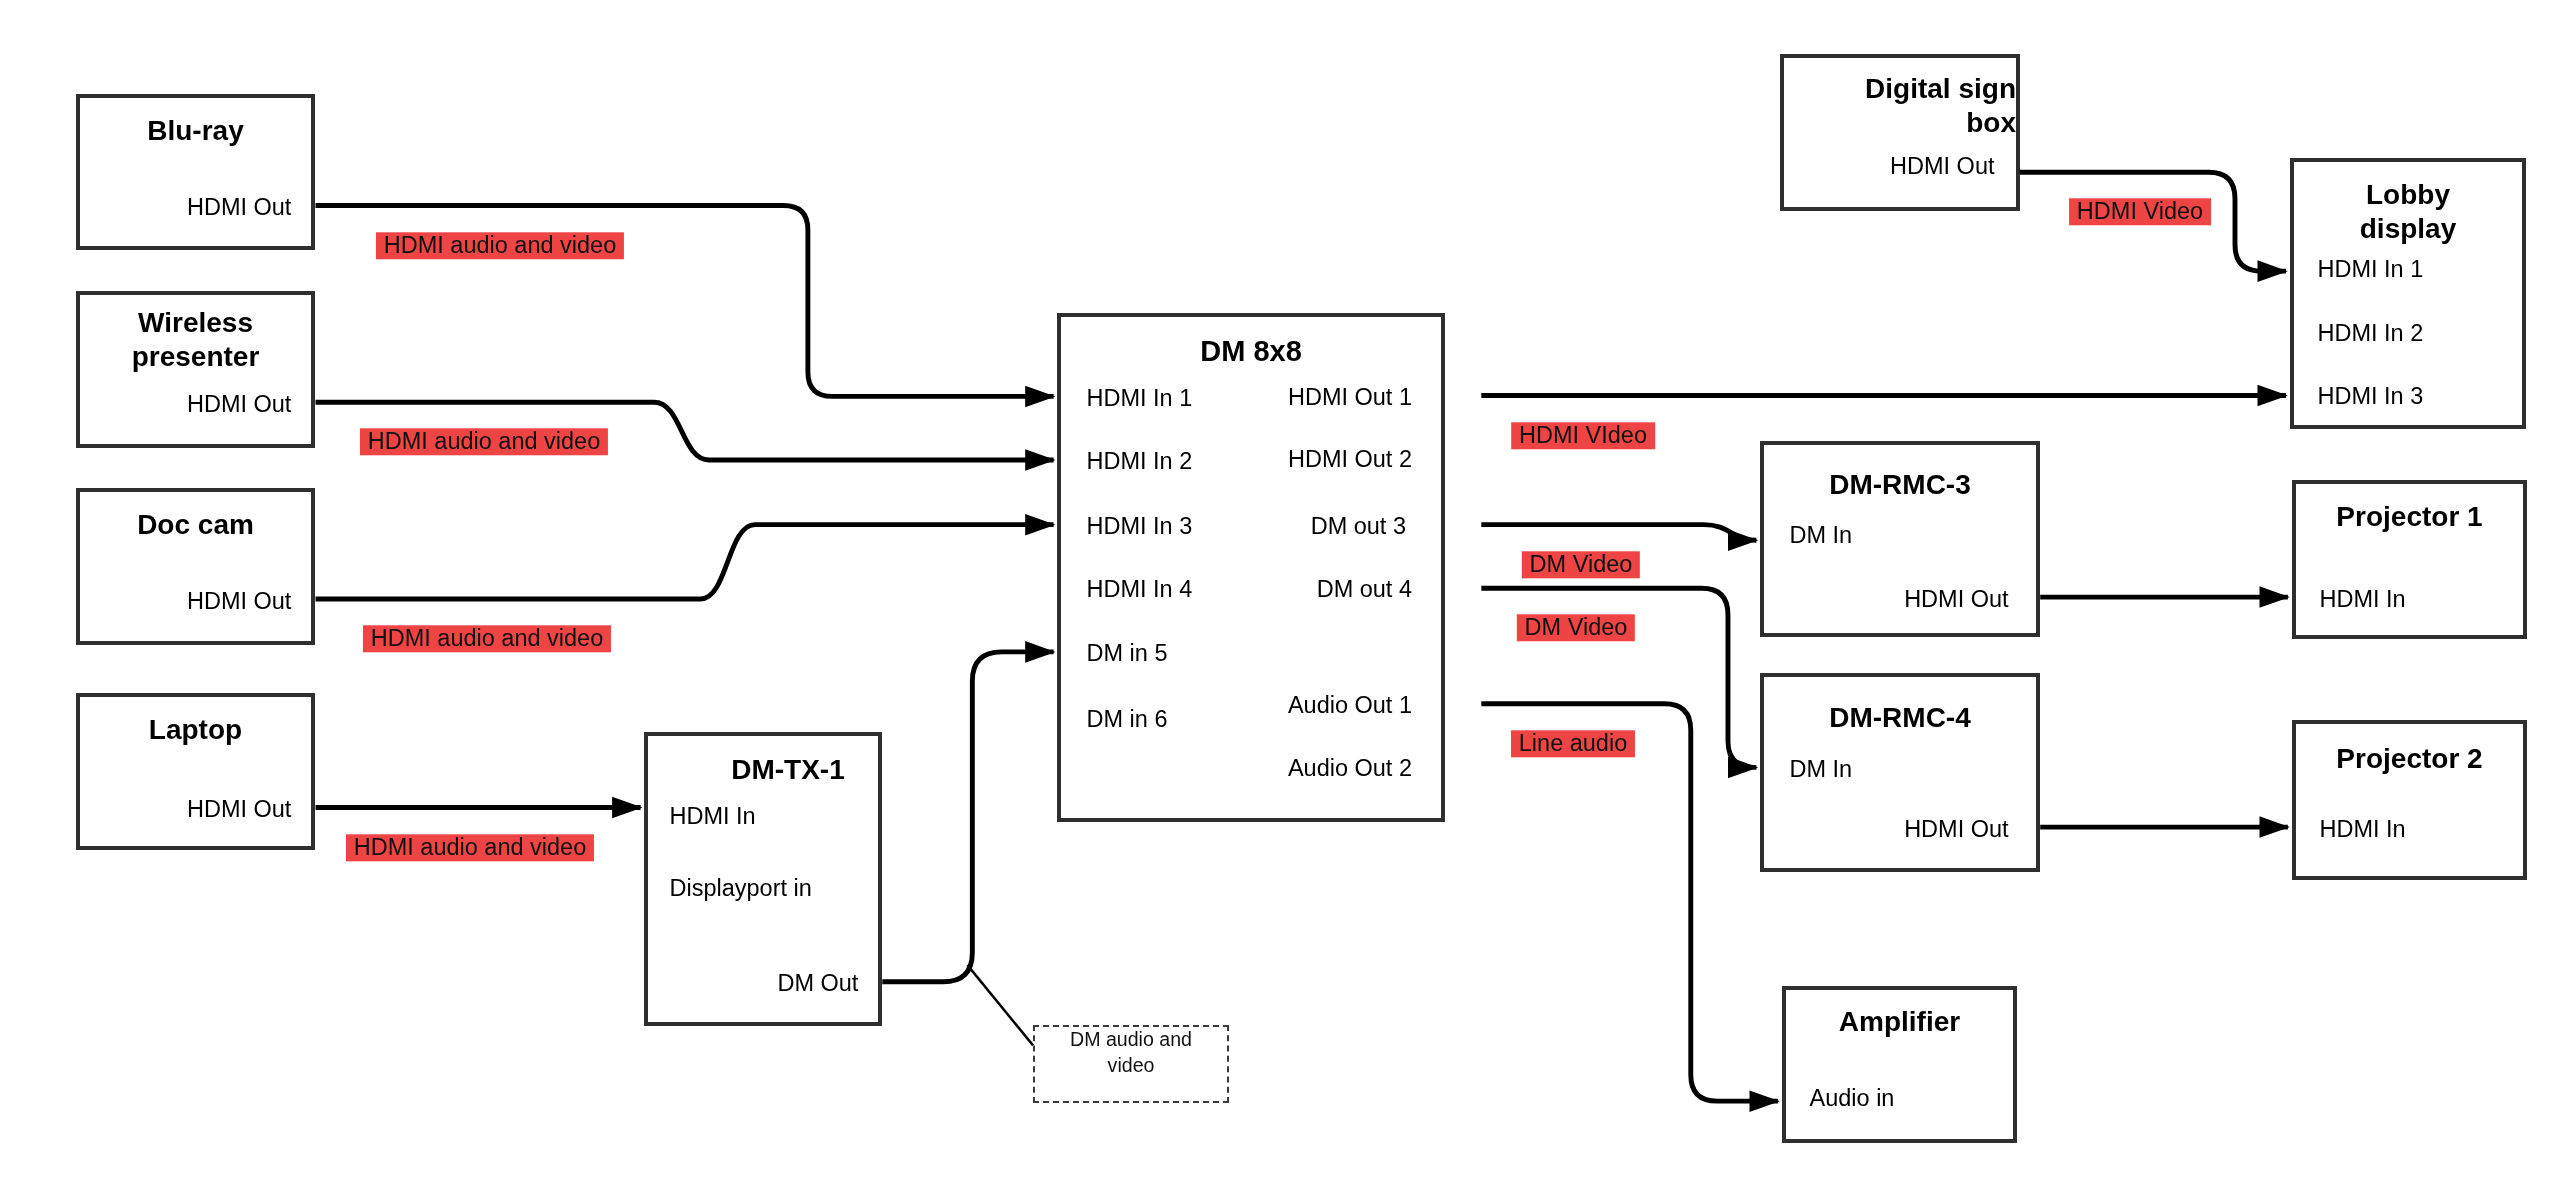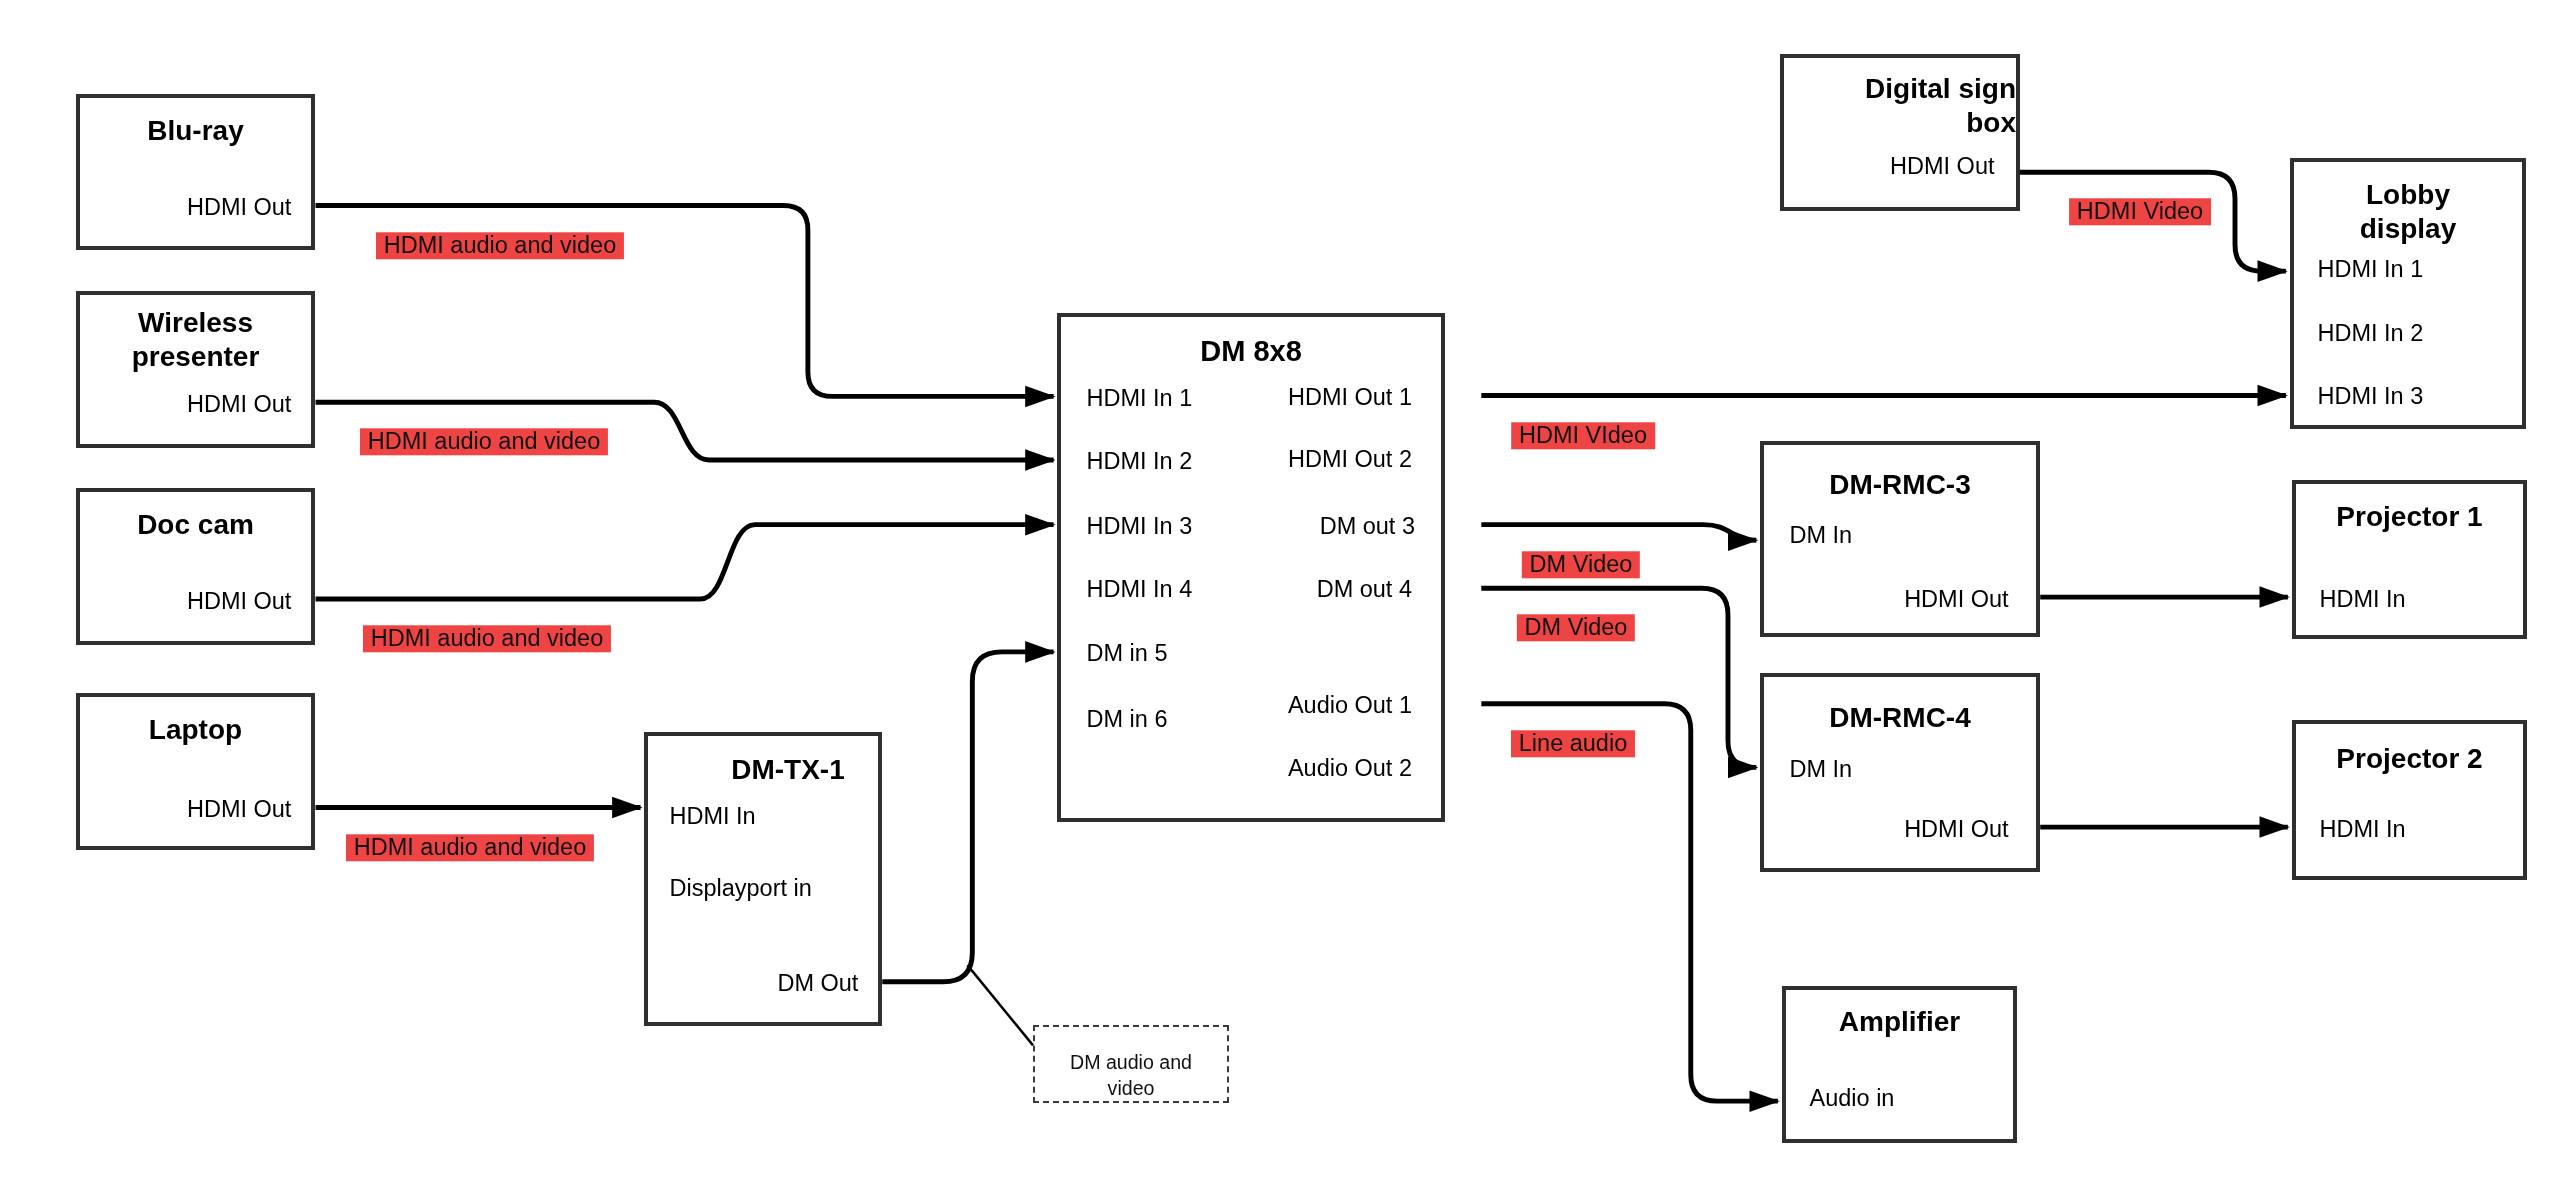--- a/index.html
+++ b/index.html
@@ -59,21 +59,21 @@
     top: 1025px;
     width: 196px;
     height: 78px;
     border: 2px dashed #3a3a3a;
     box-sizing: border-box;
     background: #ffffff;
     z-index: 2;
     display: flex;
     flex-direction: column;
     align-items: center;
-    justify-content: flex-end;
+    justify-content: flex-start;
     font-size: 19.6px;
     line-height: 25.5px;
     text-align: center;
     color: #111111;
   }
 </style>
 </head>
 <body>
 
 <div id="canvas">
@@ -134,21 +134,21 @@
   <div class="node" style="left:1057px; top:313px; width:388px; height:509px;">
     <div class="title" style="top:16.6px; font-size:29px;">DM 8x8</div>
     <div class="port" style="left:25.5px; top:68px;">HDMI In 1</div>
     <div class="port" style="left:25.5px; top:131px;">HDMI In 2</div>
     <div class="port" style="left:25.5px; top:196px;">HDMI In 3</div>
     <div class="port" style="left:25.5px; top:259px;">HDMI In 4</div>
     <div class="port" style="left:25.5px; top:323px;">DM in 5</div>
     <div class="port" style="left:25.5px; top:389px;">DM in 6</div>
     <div class="port" style="right:29px; top:67px;">HDMI Out 1</div>
     <div class="port" style="right:29px; top:129px;">HDMI Out 2</div>
-    <div class="port" style="right:26px; top:196px;text-align:center;">DM out 3</div>
+    <div class="port" style="right:35px; top:196px;text-align:center;">DM out 3</div>
     <div class="port" style="right:29px; top:259px;">DM out 4</div>
     <div class="port" style="right:29px; top:375px;">Audio Out 1</div>
     <div class="port" style="right:29px; top:438px;">Audio Out 2</div>
   </div>
 
   <div class="node" style="left:1780px; top:54px; width:240px; height:157px;">
     <div class="title" style="top:13.7px;text-align:right;">
       <div>Digital sign</div>
       <div>box</div>
     </div>

